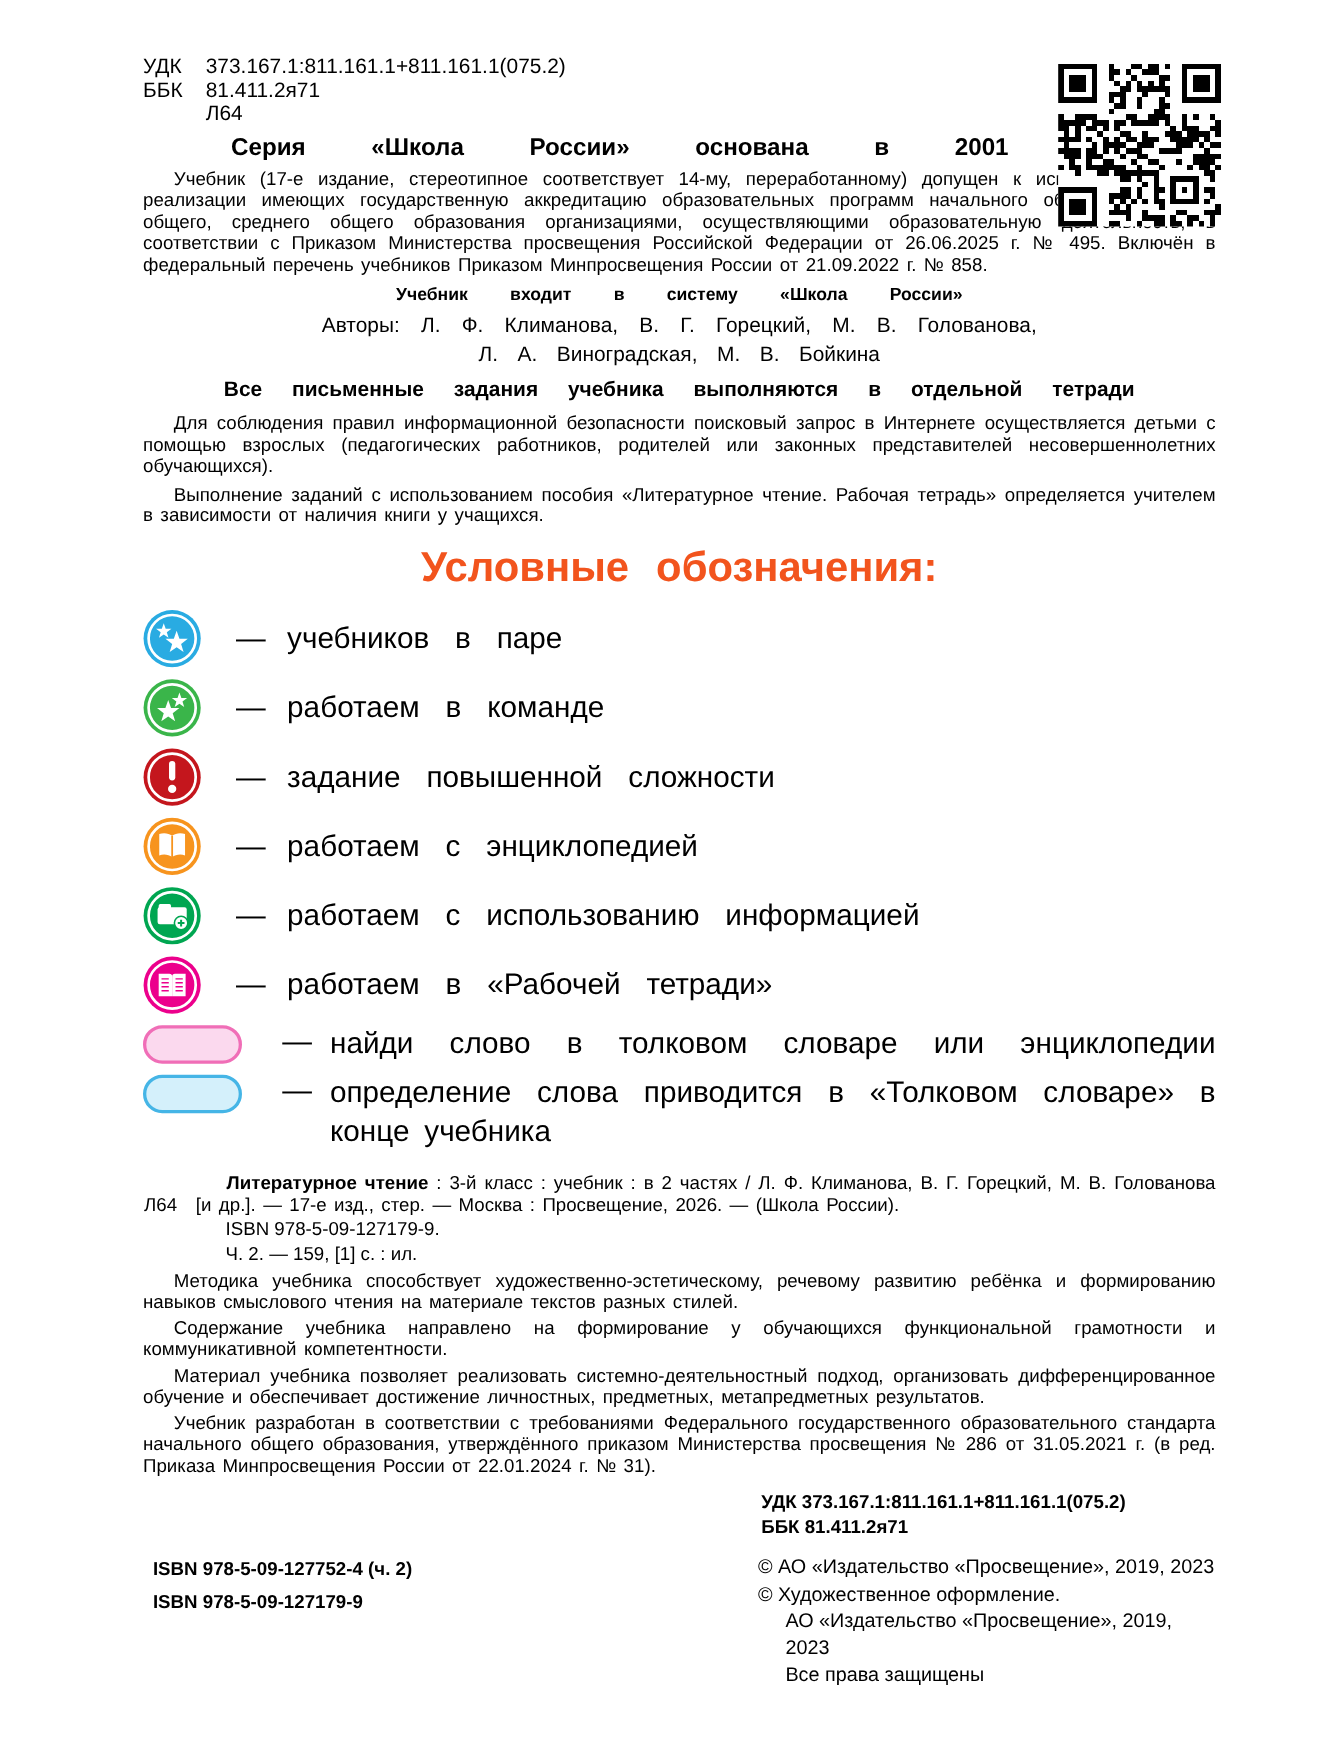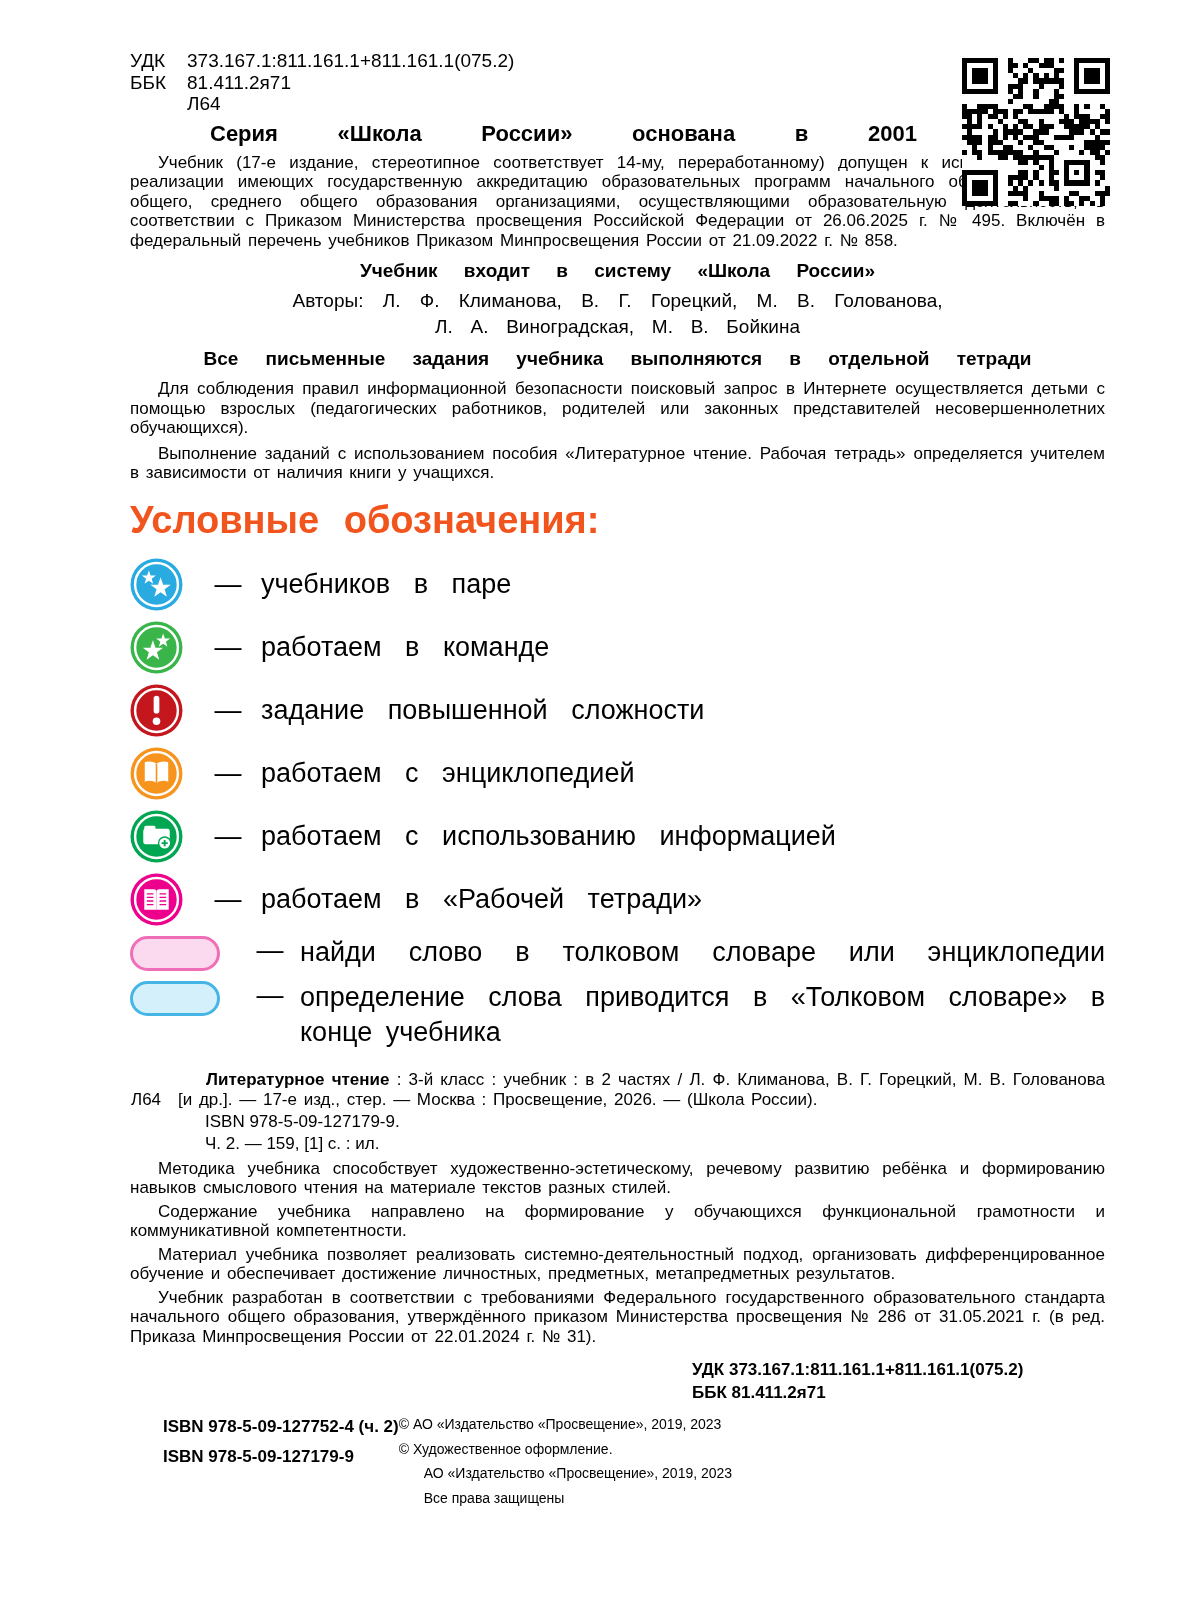--- a/index.html
+++ b/index.html
@@ -15,34 +15,34 @@
   }
   
   .meta { font-size:19px; line-height:21.5px; }
   .meta .lab { display:inline-block; width:57px; }
   .meta-code { padding-left:57px; }
   .qr { position:absolute; top:58px; right:90px; width:148px; height:148px; }
 
   
   .stretch { text-align:justify; text-align-last:justify; margin-left:auto; margin-right:auto; }
   .series   { width:815px; font-size:22px; font-weight:bold; margin-top:6px; }
-  .system   { width:515px; font-size:19px; font-weight:bold; margin-top:10px; }
+  .system   { width:515px; font-size:16px; font-weight:bold; margin-top:10px; }
   .authors1 { width:650px; font-size:19px; margin-top:8px; }
   .authors2 { width:365px; font-size:19px; margin-top:4px; }
   .notebook { width:828px; font-size:19px; font-weight:bold; margin-top:10px; }
 
   .para { font-size:17px; line-height:19.5px; text-align:justify; word-spacing:2px; }
   .para.indent { text-indent:28px; }
   .approval { margin-top:6px; }
   .safety   { margin-top:9px; }
   .wbnote   { margin-top:6px; }
 
   
   .legend-title {
-    text-align:left; color:#F2541D; font-size:38px; font-weight:bold;
+    text-align:center; color:#F2541D; font-size:38px; font-weight:bold;
     margin-top:16px; word-spacing:14px;
   }
   .legend { margin-top:16px; }
   .lrow { display:flex; align-items:center; }
   .lrow + .lrow { margin-top:10px; }
   .licon { width:53px; height:53px; flex:0 0 53px; }
   .ldash { font-size:27px; flex:0 0 46px; margin-left:22px; text-align:center; }
   .llabel { font-size:27px; margin-left:10px; flex:1; word-spacing:16px; }
   .lrow.boxrow { margin-top:9px; align-items:flex-start; }
   .boxrow .ldash { margin-left:30px; flex:0 0 40px; }
@@ -55,23 +55,23 @@
   
   .biblio { position:relative; margin-left:48px; margin-top:20px; font-size:17px; line-height:20px; }
   .biblio-code { position:absolute; left:-47px; top:20px; }
   .biblio-main { text-align:justify; text-indent:28px; word-spacing:2px; }
   .biblio-line { margin-left:27px; margin-top:2px; }
   .desc { margin-top:5px; }
   .desc p { margin-top:4px; }
 
   .udk-block { margin-top:12px; margin-left:562px; font-weight:bold; font-size:17px; line-height:23px; }
 
-  .footer { position:absolute; left:163px; right:95px; top:1412px; display:flex; align-items:flex-start; }
+  .footer { position:absolute; left:139px; right:95px; top:1412px; display:flex; justify-content:space-between; align-items:flex-start; }
   .footer-isbn { font-weight:bold; font-size:17px; line-height:30px; }
-  .footer-copy { font-size:14px; line-height:24.5px; width:416px; }
+  .footer-copy { font-size:18px; line-height:24.5px; width:416px; }
   .footer-copy .ind { padding-left:25px; }
 </style>
 </head>
 <body>
 
 <div class="page">
 
   <div class="meta">
     <div><span class="lab">УДК</span><span>373.167.1:811.161.1+811.161.1(075.2)</span></div>
     <div><span class="lab">ББК</span><span>81.411.2я71</span></div>

